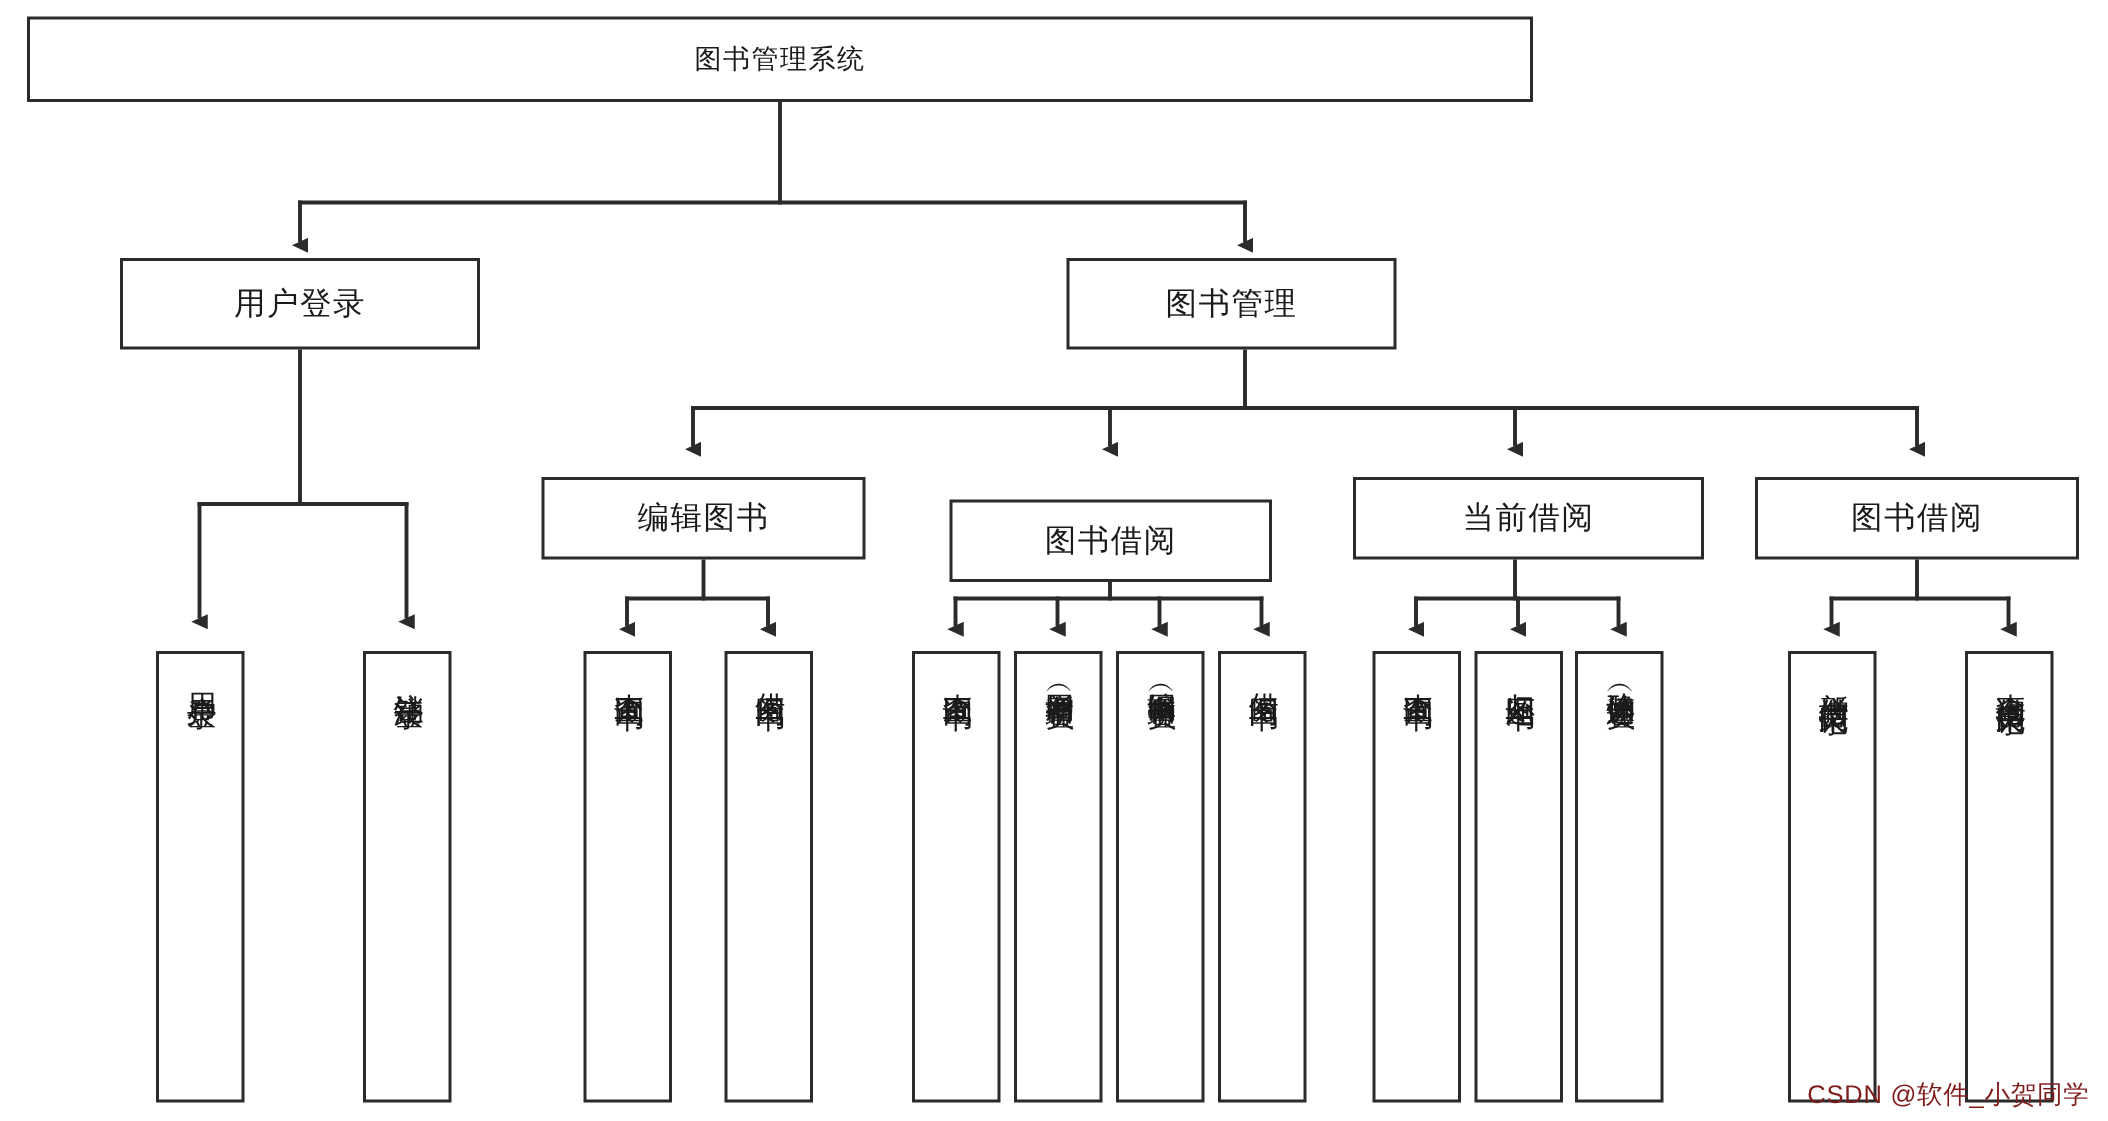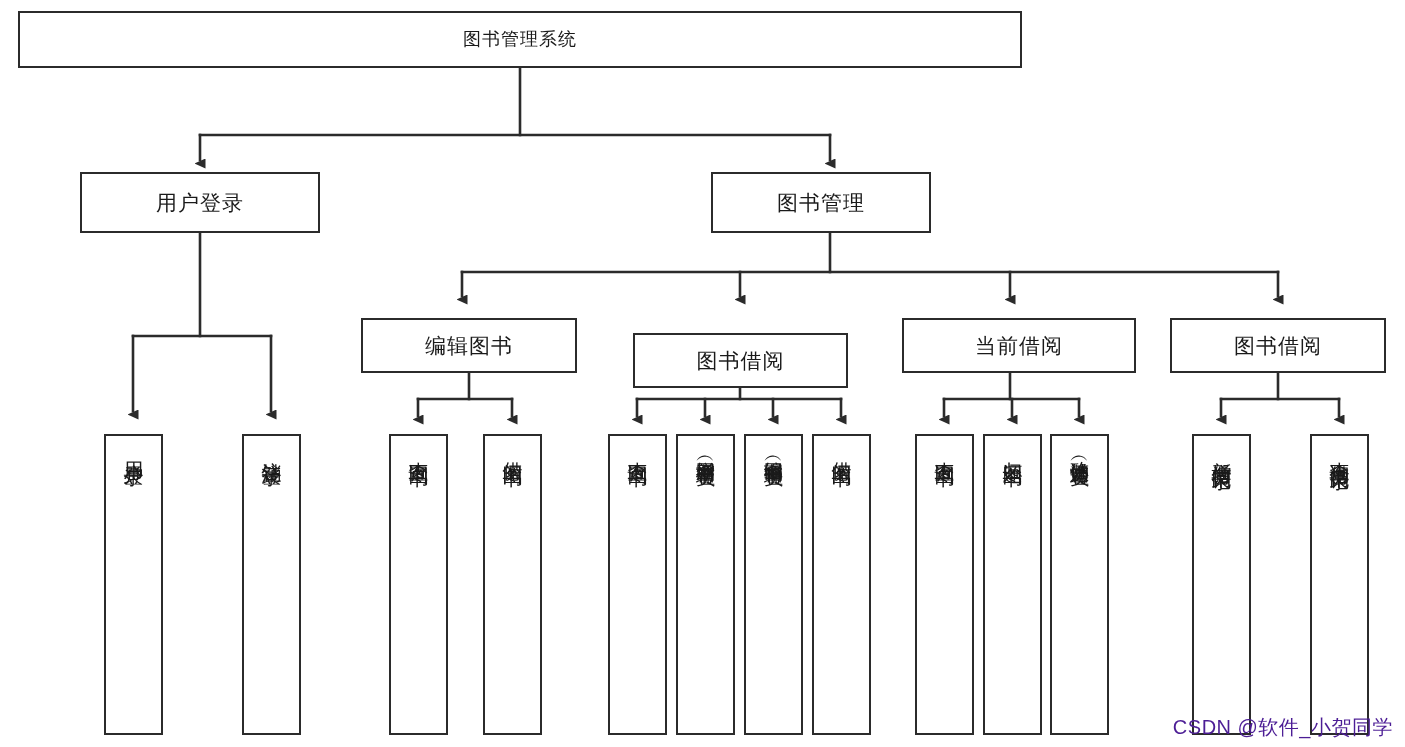--- a/index.html
+++ b/index.html
@@ -48,22 +48,22 @@
     letter-spacing:2px;
     white-space:pre;
     margin:0 auto;
   }
   .leaf.tall .lbl{font-size:19px;letter-spacing:1px;}
 
   
   #watermark{
     position:absolute;
     right:12px;bottom:6px;
-    font-size:20px;
-    color:#4c1d95;
+    font-size:17px;
+    color:#7f1d1d;
     letter-spacing:.5px;
     white-space:nowrap;
     pointer-events:none;
   }
 </style>
 </head>
 <body>
 
 <div id="canvas">
 

